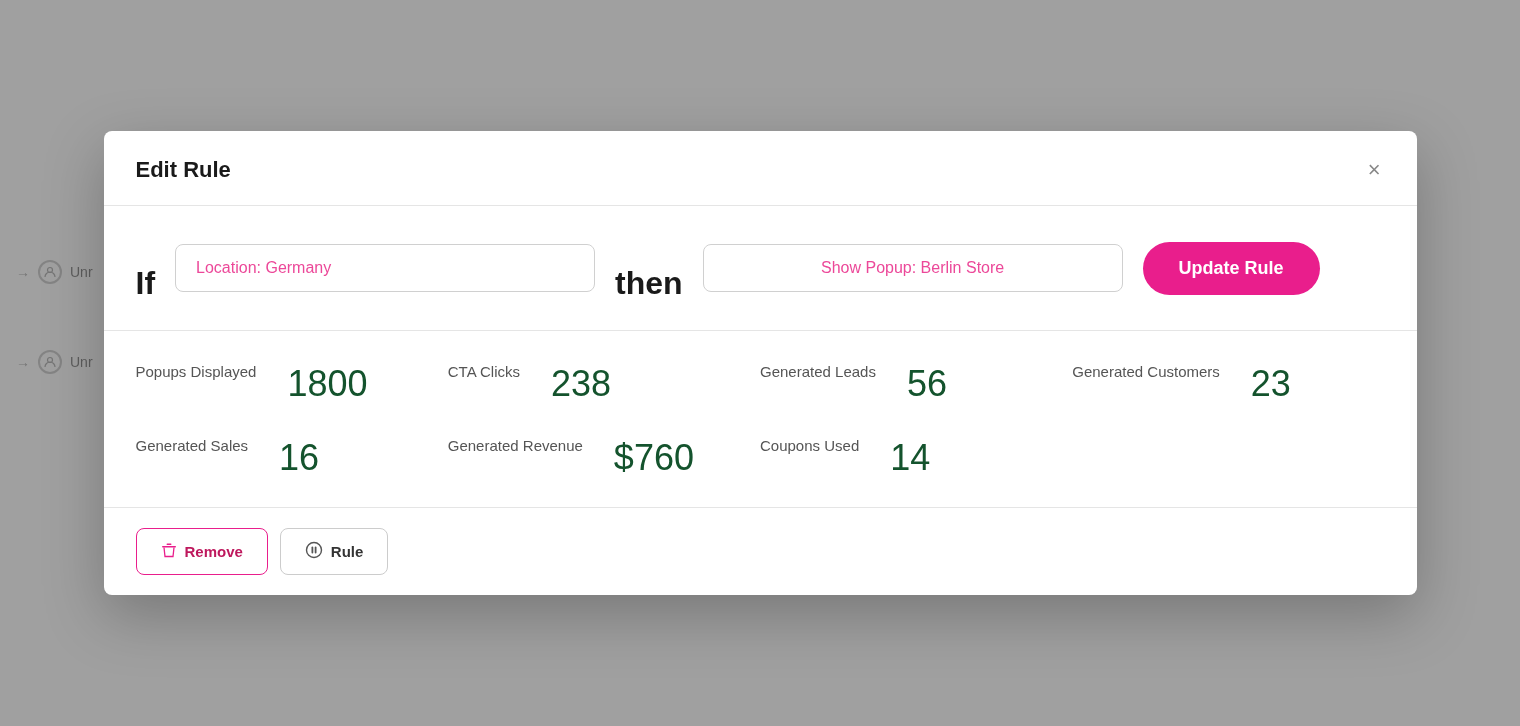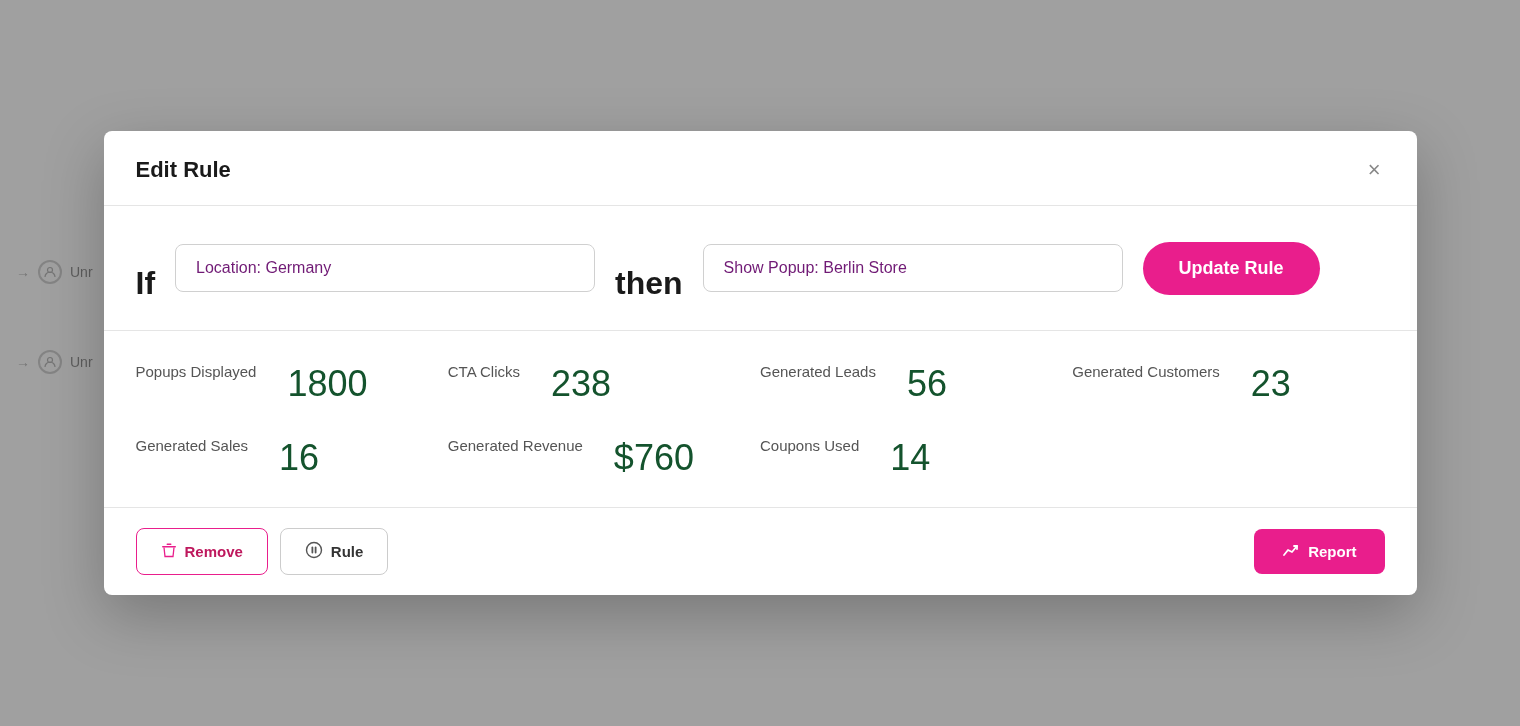--- a/index.html
+++ b/index.html
@@ -116,29 +116,29 @@
       color: #1a1a1a;
       white-space: nowrap;
       margin-top: 31px;
     }
 
     .rule-input {
       border: 1.5px solid #d0d0d0;
       border-radius: 8px;
       padding: 14px 20px;
       font-size: 16px;
-      color: #701a75;
+      color: #ec4899;
       background: #fff;
       min-width: 0;
       flex: 1;
       outline: none;
     }
 
     .if-input { max-width: 420px; }
-    .then-input { max-width: 420px; }
+    .then-input { max-width: 420px; text-align: center; }
 
     .update-rule-btn {
       background: #e91e8c;
       color: #fff;
       border: none;
       border-radius: 50px;
       padding: 16px 36px;
       font-size: 18px;
       font-weight: 700;
       cursor: pointer;
@@ -336,25 +336,16 @@
               <circle cx="9" cy="9" r="7.5" stroke="#555" stroke-width="1.4"></circle>
               <rect x="6.5" y="5.5" width="1.8" height="7" rx="0.9" fill="#555"></rect>
               <rect x="9.7" y="5.5" width="1.8" height="7" rx="0.9" fill="#555"></rect>
             </svg>
           </span>
           <span>Rule</span>
         </button>
 
       </div>
 
-      <button class="report-btn">
-        <span>
-          <svg width="18" height="18" viewBox="0 0 18 18" fill="none">
-            <polyline points="2,14 6,9 10,11 15,5" stroke="#fff" stroke-width="1.8" fill="none" stroke-linecap="round" stroke-linejoin="round"></polyline>
-            <polyline points="12,5 15,5 15,8" stroke="#fff" stroke-width="1.8" fill="none" stroke-linecap="round" stroke-linejoin="round"></polyline>
-          </svg>
-        </span>
-        <span>Report</span>
-      </button>
     </div>
 
   </div>
 </div>
 
 </body></html>

